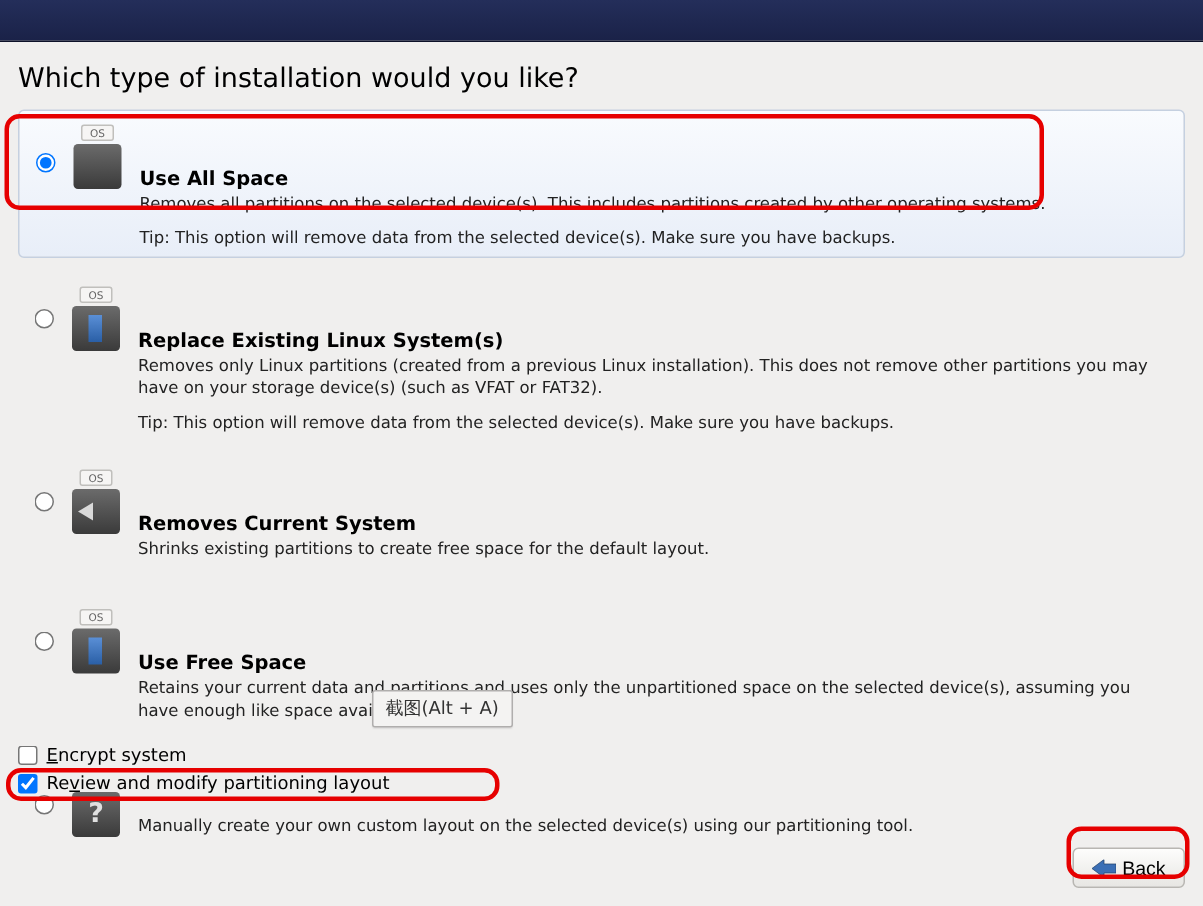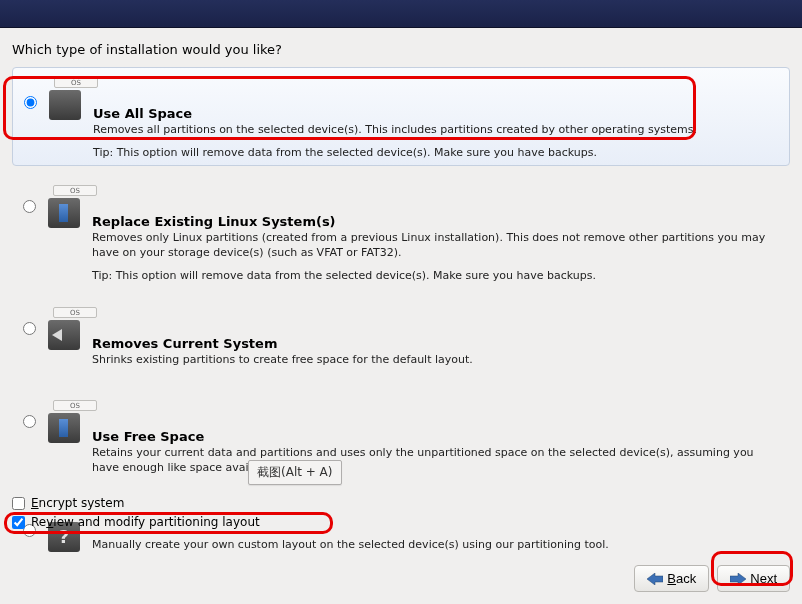--- a/index.html
+++ b/index.html
@@ -17,21 +17,21 @@
   }
   .header-bar {
     height: 28px;
     background: linear-gradient(to bottom, #242e5a, #1a2248);
     border-bottom: 1px solid #0d1128;
   }
   .content {
     padding: 14px 12px 0 12px;
   }
   .prompt {
-    font-size: 13px;
+    font-size: 18px;
     margin-bottom: 10px;
   }
   .options {
     position: relative;
   }
   .opt {
     display: flex;
     align-items: flex-start;
     padding: 6px 6px 6px 6px;
     margin-bottom: 10px;
@@ -94,21 +94,21 @@
   .devicon {
     width: 32px; height: 30px;
     background: linear-gradient(to bottom, #6b6b6b, #3a3a3a);
     border-radius: 3px;
     position: relative;
     margin-top: 14px;
   }
   .devicon .tab {
     position: absolute;
     top: -13px; left: 5px;
-    width: 44px; height: 11px;
+    width: 22px; height: 11px;
     border: 1px solid #c0bfbc;
     background: #f6f5f4;
     border-radius: 2px;
     font-size: 7px;
     text-align: center;
     line-height: 10px;
     color: #666;
   }
   .devicon .stripe {
     position: absolute;
@@ -296,25 +296,17 @@
 
 <div class="footer">
   <button class="btn">
     <span class="arrow-left">
       <svg width="16" height="12" viewBox="0 0 16 12">
           <polygon points="8,0 8,3 16,3 16,9 8,9 8,12 0,6" fill="#3b6fb5" stroke="#23446f" stroke-width="0.5"></polygon>
         </svg>
     </span>
     <span><span class="ul">B</span><span>ack</span></span>
   </button>
-  <button class="btn">
-    <span class="arrow-right">
-      <svg width="16" height="12" viewBox="0 0 16 12">
-          <polygon points="0,3 8,3 8,0 16,6 8,12 8,9 0,9" fill="#3b6fb5" stroke="#23446f" stroke-width="0.5"></polygon>
-        </svg>
-    </span>
-    <span><span class="ul">N</span><span>ext</span></span>
-  </button>
 </div>
 
 <div class="hl hl1"></div>
 <div class="hl hl2"></div>
 <div class="hl hl3"></div>
 
 </body></html>

